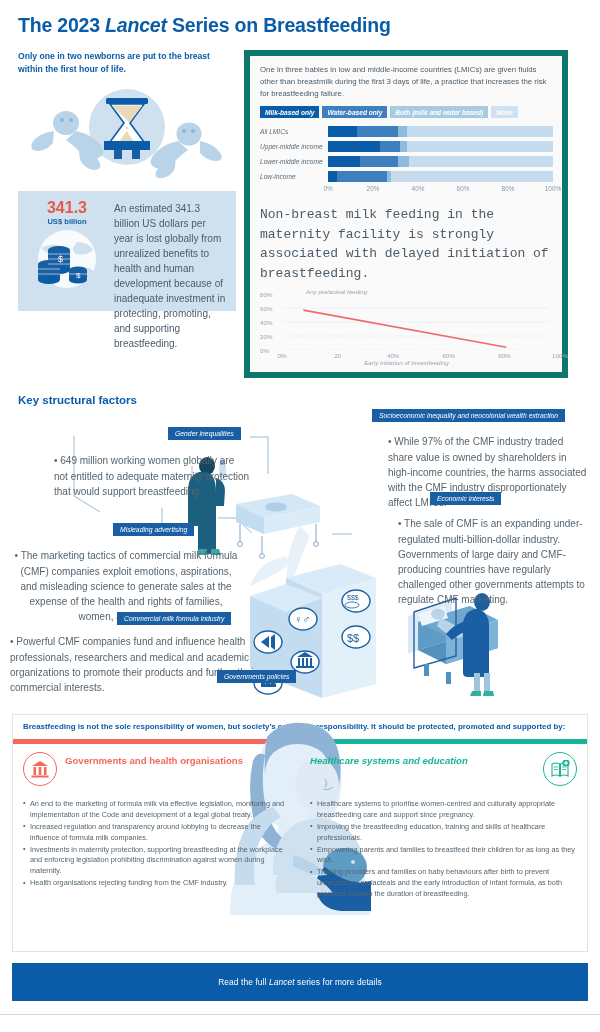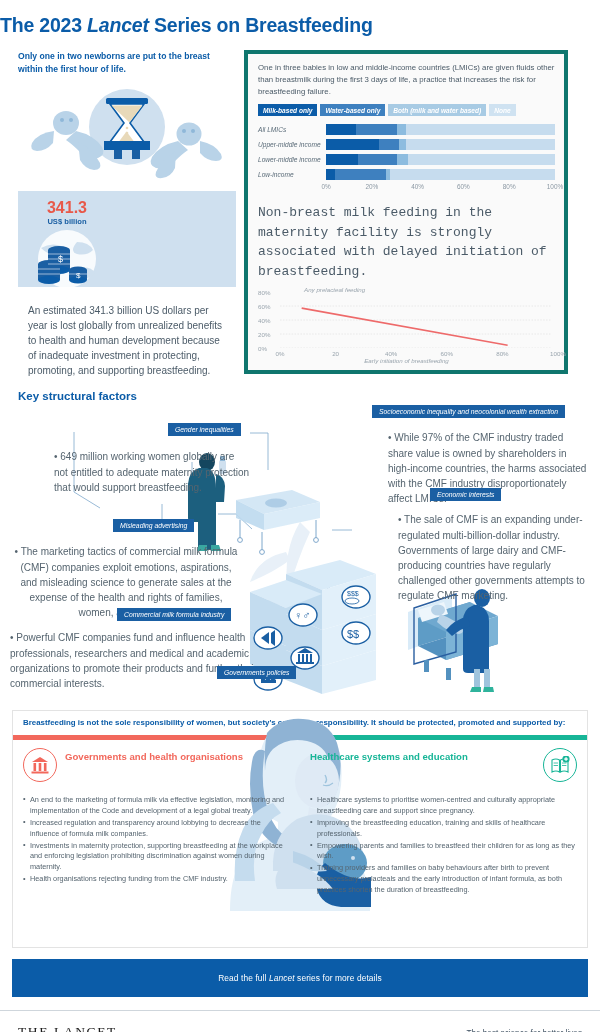--- a/index.html
+++ b/index.html
@@ -7,21 +7,21 @@
     width: 600px; height: 1032px;
     font-family: "Liberation Sans", sans-serif;
     background: #ffffff;
     color: #4a4a4a;
     position: relative;
     overflow: hidden;
   }
   .page { position: relative; width: 600px; height: 1032px; }
 
   
-  .header { padding: 14px 18px 4px 0; }
+  .header { padding: 14px 18px 4px 18px; }
   .title {
     font-size: 19.5px; font-weight: bold; color: #0b5ca8;
     letter-spacing: -0.2px; line-height: 1.15;
   }
   .title .ital { font-style: italic; }
   .subtitle {
     margin-top: 9px; font-size: 10.2px; line-height: 1.55;
     color: #3f5162; max-width: 570px;
   }
 
@@ -31,29 +31,29 @@
   .left-col { width: 218px; }
   .lead-stat {
     font-size: 8.6px; font-weight: bold; color: #0b5ca8;
     line-height: 1.45; margin-bottom: 4px;
   }
   .hourglass-box {
     height: 104px; position: relative; margin-bottom: 8px;
   }
   .cash-box {
     background: #cfe0ef; padding: 9px 10px 10px 10px;
-    display: flex; gap: 8px; height: 96px; flex-direction: column;
+    display: flex; gap: 8px; height: 120px;
   }
   .cash-left { width: 78px; text-align: center; position: relative; }
   .big-num { font-size: 16px; font-weight: bold; color: #e8594a; line-height: 1; }
   .big-num-unit { font-size: 7.6px; font-weight: bold; color: #1a5fa3; margin-top: 1px; }
   .cash-text { font-size: 10px; line-height: 1.5; color: #4b5b68; flex: 1; padding-top: 1px; }
 
   .right-col {
-    width: 324px; background: #fafafa; border: 4px solid #0f766e;
+    width: 324px; background: #fafafa; border: 6px solid #0f766e;
     padding: 8px 9px 8px 10px;
   }
   .rc-text { font-size: 7.8px; line-height: 1.5; color: #4b5b68; }
   .legend { display: flex; gap: 3px; margin: 7px 0 7px 0; }
   .lg {
     font-size: 6.6px; font-style: italic; font-weight: bold;
     padding: 2.5px 5px; color: #fff; white-space: nowrap;
   }
   .lg.c0 { background: #0b5ca8; }
   .lg.c1 { background: #3e80bf; }
@@ -508,21 +508,21 @@
         </div>
         <ul class="rec-list" id="left-list">
             <li>An end to the marketing of formula milk via effective legislation, monitoring and implementation of the Code and development of a legal global treaty.</li>
             <li>Increased regulation and transparency around lobbying to decrease the influence of formula milk companies.</li>
             <li>Investments in maternity protection, supporting breastfeeding at the workplace and enforcing legislation prohibiting discrimination against women during maternity.</li>
             <li>Health organisations rejecting funding from the CMF industry.</li>
           </ul>
       </div>
 
       <div class="rec-col right">
-        <div class="rec-ch rec-h-r" style="justify-content:space-between; flex-direction:row-reverse;">
+        <div class="rec-ch rec-h-r" style="justify-content:space-between; flex-direction:row-reverse;font-style:italic;">
           <span class="circ">
             <svg width="20" height="18" viewBox="0 0 20 18">
               <path d="M2 4 q4 -2 7.5 0 l0 12 q-3.5 -2 -7.5 0z" fill="#fff" stroke="#17b597" stroke-width="1.1"></path>
               <path d="M18 4 q-4 -2 -7.5 0 l0 12 q3.5 -2 7.5 0z" fill="#fff" stroke="#17b597" stroke-width="1.1"></path>
               <line x1="3.6" y1="7" x2="8" y2="7" stroke="#17b597" stroke-width="0.8"></line>
               <line x1="3.6" y1="9.5" x2="8" y2="9.5" stroke="#17b597" stroke-width="0.8"></line>
               <line x1="12" y1="7" x2="16.4" y2="7" stroke="#17b597" stroke-width="0.8"></line>
               <line x1="12" y1="9.5" x2="16.4" y2="9.5" stroke="#17b597" stroke-width="0.8"></line>
               <circle cx="16" cy="3" r="3.6" fill="#17b597"></circle>
               <rect x="15.4" y="1.2" width="1.3" height="3.6" fill="#fff"></rect>

